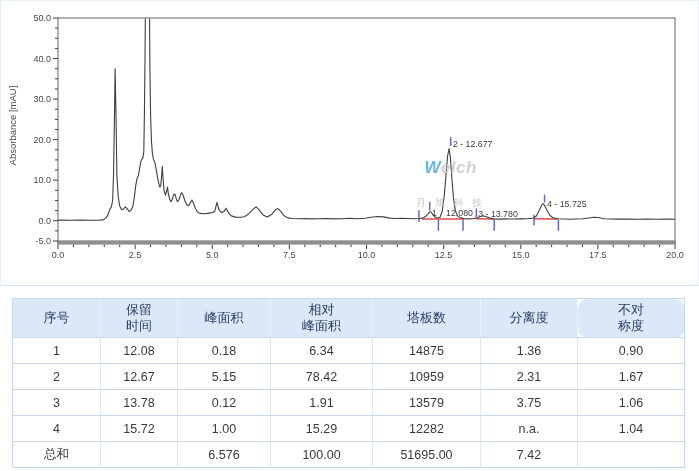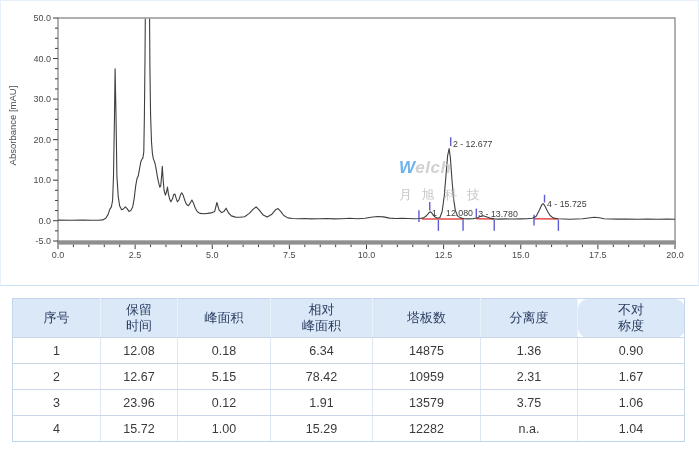--- a/index.html
+++ b/index.html
@@ -9,25 +9,25 @@
   
   #chart-panel{position:absolute;left:0;top:0;width:697px;height:284px;background:#fff;
     border:1px solid #e7f0fa;border-bottom:1px solid #cfe2f4;}
   #plot{position:absolute;left:0;top:0;}
   .axis-title{position:absolute;color:#4a4a4a;font-size:9.5px;}
   #y-axis-title{left:-59px;top:119px;width:140px;text-align:center;
     transform:rotate(-90deg);transform-origin:center;}
   #x-axis-title{left:277px;top:256px;width:180px;text-align:center;}
 
   
-  #watermark{position:absolute;left:398px;top:158px;text-align:left;line-height:1.1;
+  #watermark{position:absolute;left:415px;top:158px;text-align:center;line-height:1.1;
     pointer-events:none;opacity:.85;}
   #wm-line1{font-size:17px;font-style:italic;letter-spacing:.5px;color:#c9c9c9;font-weight:bold;}
   #wm-w{color:#53a5e8;}
-  #wm-line2{font-size:13px;color:#bfbfbf;letter-spacing:3px;margin-top:10px;}
+  #wm-line2{font-size:10px;color:#bfbfbf;letter-spacing:3px;margin-top:19px;}
 
   
   #table-wrap{position:absolute;left:12px;top:298px;width:675px;}
   table{border-collapse:collapse;width:619px;table-layout:fixed;
     font-family:"Liberation Sans","DejaVu Sans",sans-serif;}
   th{background:#dbe8f7;color:#2c3e63;font-weight:normal;font-size:13px;height:38px;
     white-space:pre-line;line-height:1.25;border:1px solid #e9f1fa;border-top:1px solid #c3d6ec;
     border-bottom:1px solid #c9d7e8;text-align:center;vertical-align:middle;padding:0 2px;}
   th:first-child{border-left:1px solid #c3d6ec;}
   th:last-child{border-right:1px solid #c3d6ec;border-radius:10px;}
@@ -201,33 +201,42 @@
             <td>2</td>
             <td>12.67</td>
             <td>5.15</td>
             <td>78.42</td>
             <td>10959</td>
             <td>2.31</td>
             <td>1.67</td>
           </tr>
           <tr>
             <td>3</td>
-            <td>23.96</td>
+            <td>13.78</td>
             <td>0.12</td>
             <td>1.91</td>
             <td>13579</td>
             <td>3.75</td>
             <td>1.06</td>
           </tr>
           <tr>
             <td>4</td>
             <td>15.72</td>
             <td>1.00</td>
             <td>15.29</td>
             <td>12282</td>
             <td>n.a.</td>
             <td>1.04</td>
           </tr>
+          <tr>
+            <td>总和</td>
+            <td></td>
+            <td>6.576</td>
+            <td>100.00</td>
+            <td>51695.00</td>
+            <td>7.42</td>
+            <td></td>
+          </tr>
         </tbody>
       </table>
   </div>
 
 </div>
 
 </body></html>

